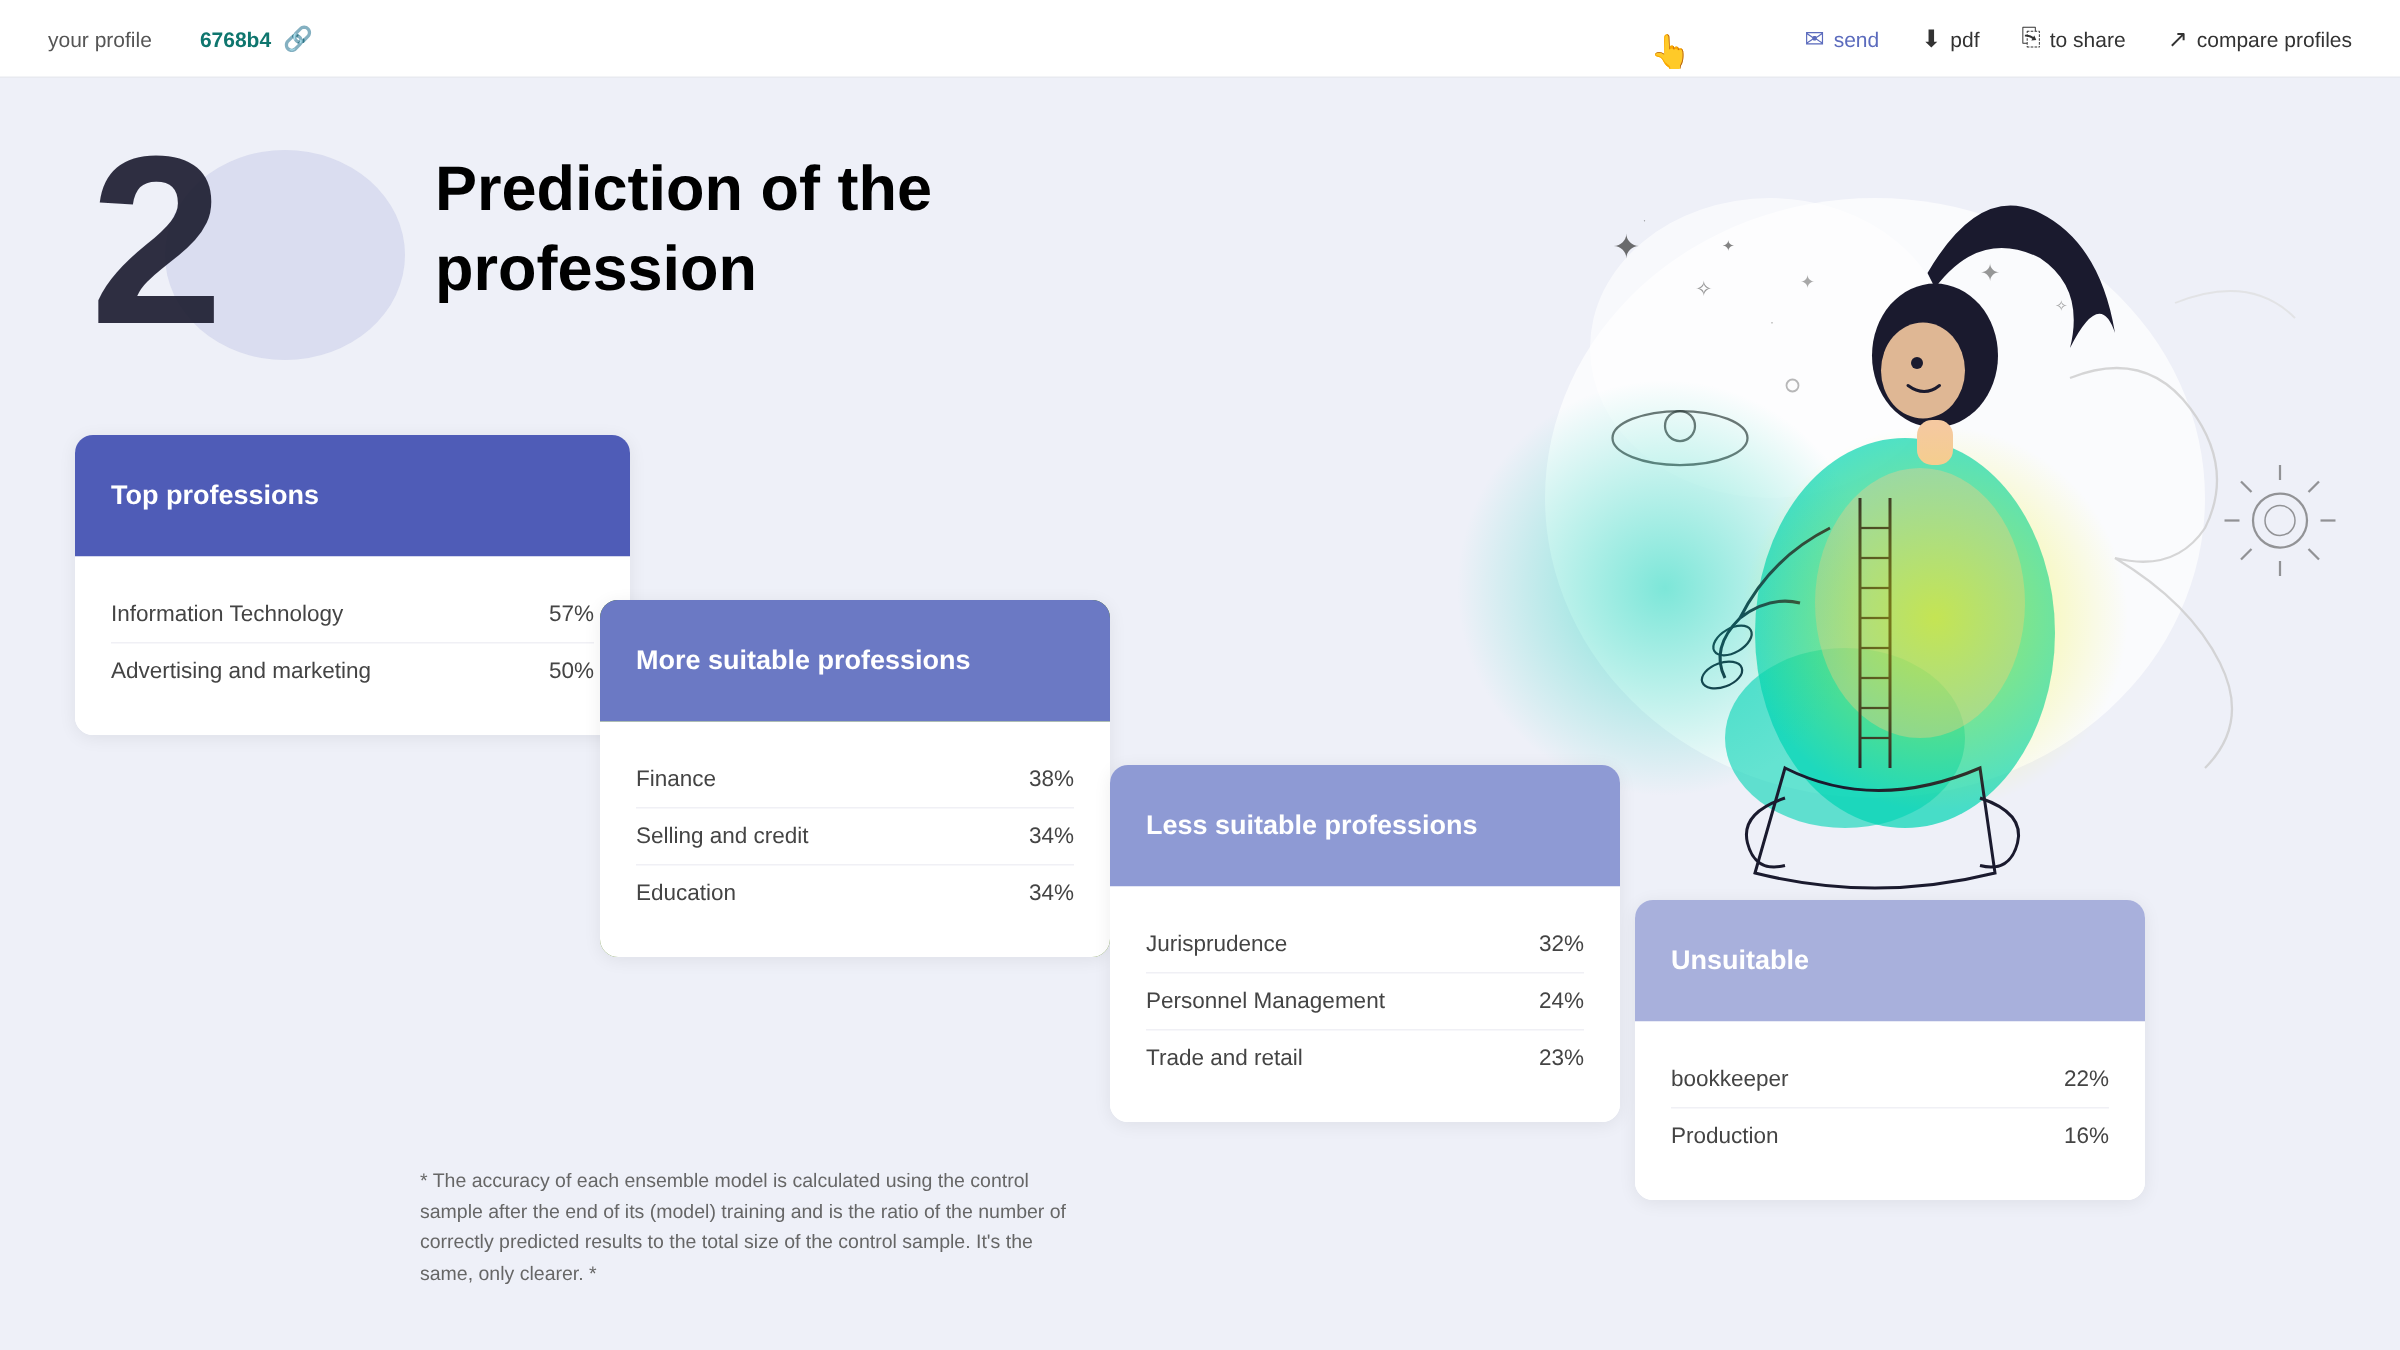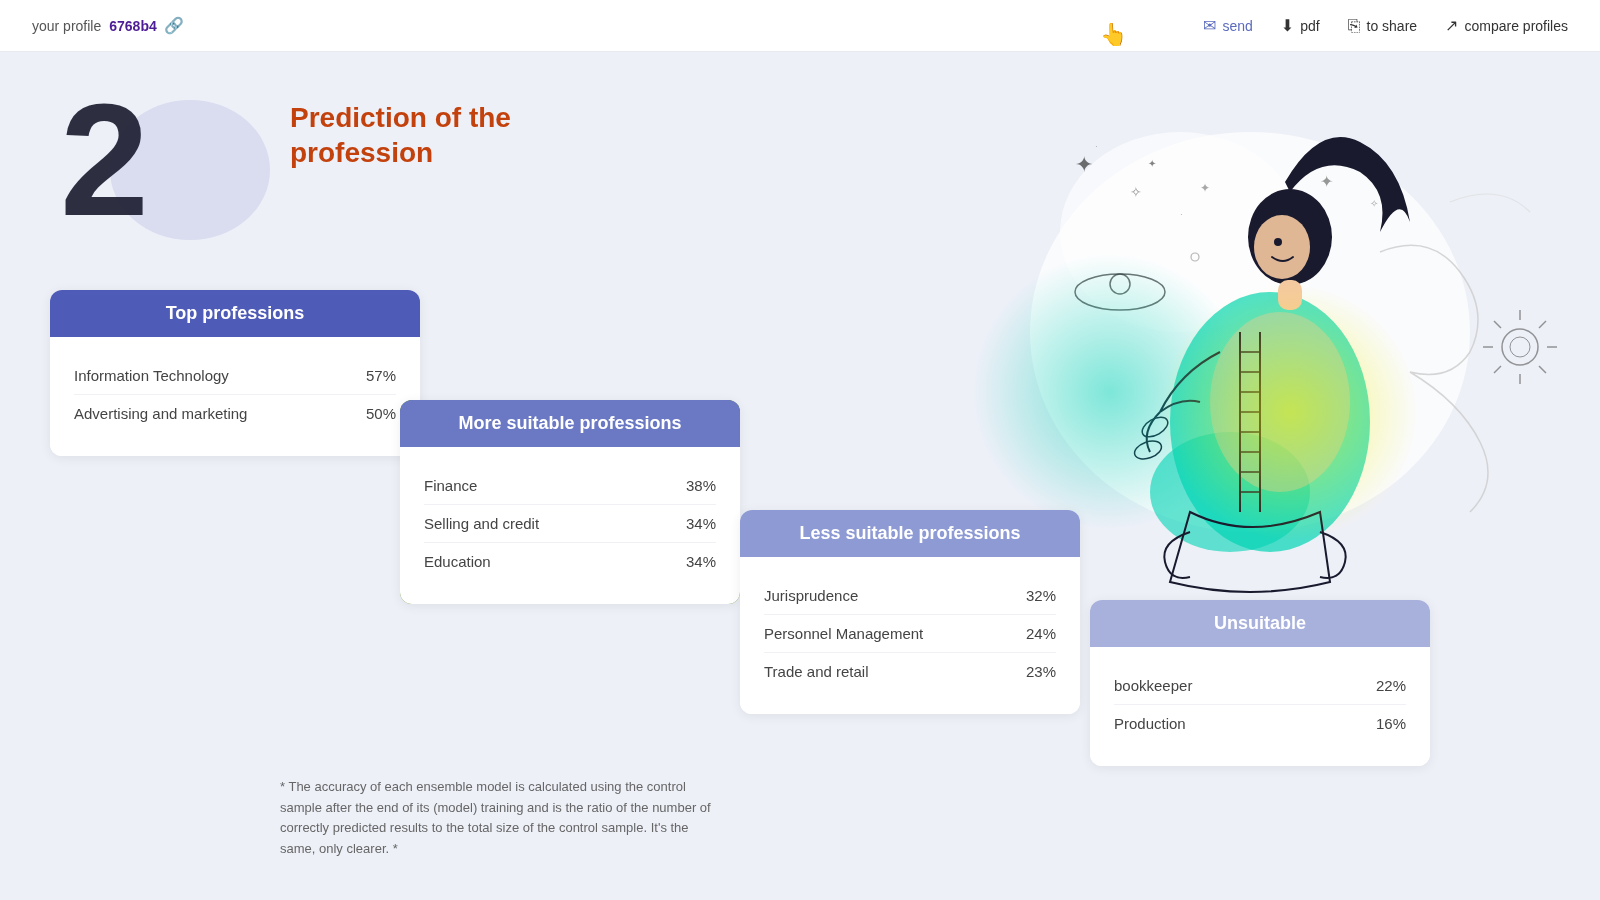--- a/index.html
+++ b/index.html
@@ -25,22 +25,23 @@
       z-index: 10;
     }
     .profile-info {
       display: flex;
       align-items: center;
       gap: 8px;
       font-size: 14px;
       color: #555;
     }
     .profile-id {
-      color: #4c1d95;
+      color: #0f766e;
       font-weight: 600;
+      margin-left: 24px;
     }
     .link-icon {
       color: #5b6bbd;
       font-size: 16px;
     }
     .topbar-actions {
       margin-left: auto;
       display: flex;
       align-items: center;
       gap: 28px;
@@ -90,44 +91,44 @@
       border-radius: 50%;
       opacity: 0.5;
       z-index: 0;
     }
 
     
     .section-title {
       position: absolute;
       top: 100px;
       left: 290px;
-      font-size: 28px;
+      font-size: 42px;
       font-weight: 700;
-      color: #c2410c;
+      color: #000000;
       line-height: 1.25;
       z-index: 1;
     }
 
     
     
     .card-top-professions {
       position: absolute;
       top: 290px;
       left: 50px;
       width: 370px;
       background: #fff;
       border-radius: 12px;
       overflow: hidden;
       box-shadow: 0 2px 12px rgba(0,0,0,0.07);
     }
     .card-header {
-      padding: 13px 24px;
-      display: flex;
-      align-items: center;
-      justify-content: center;
+      padding: 30px 24px;
+      display: flex;
+      align-items: center;
+      justify-content: flex-start;
     }
     .card-header.blue {
       background: #4f5cb7;
     }
     .card-header.blue-lighter {
       background: #6b79c4;
     }
     .card-header.purple-light {
       background: #8e9ad4;
     }

